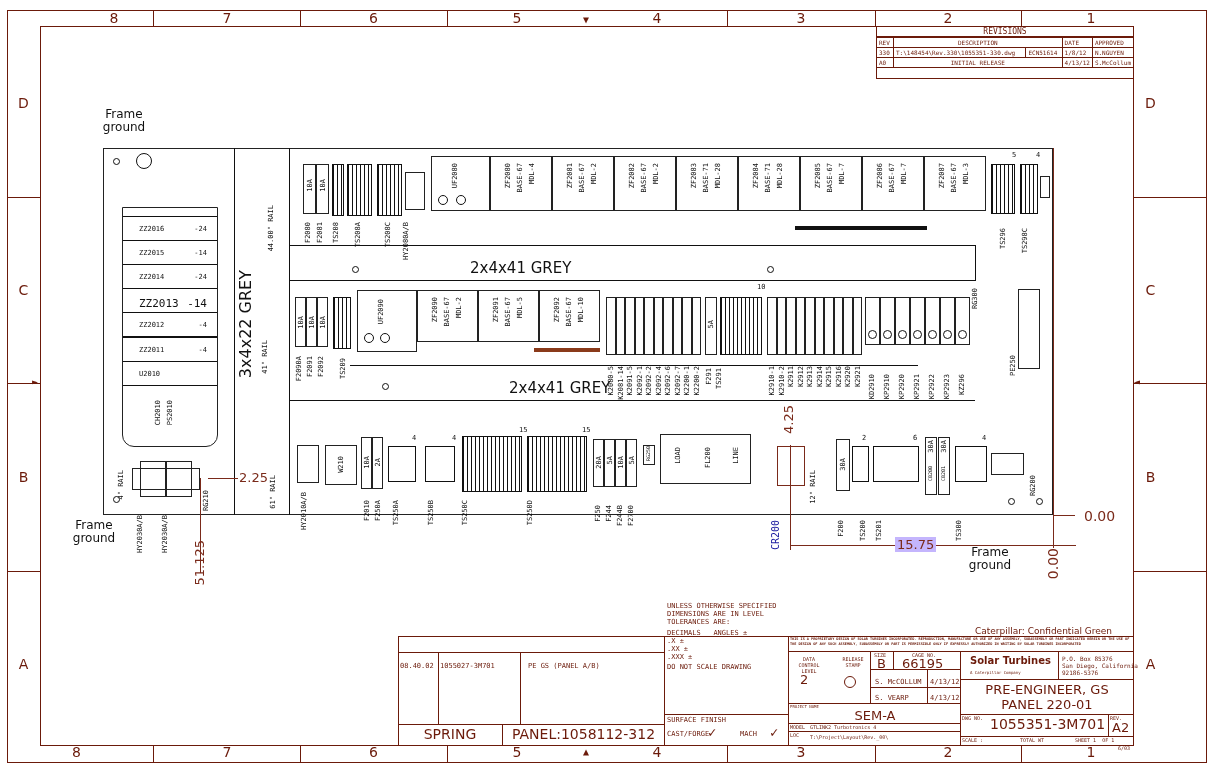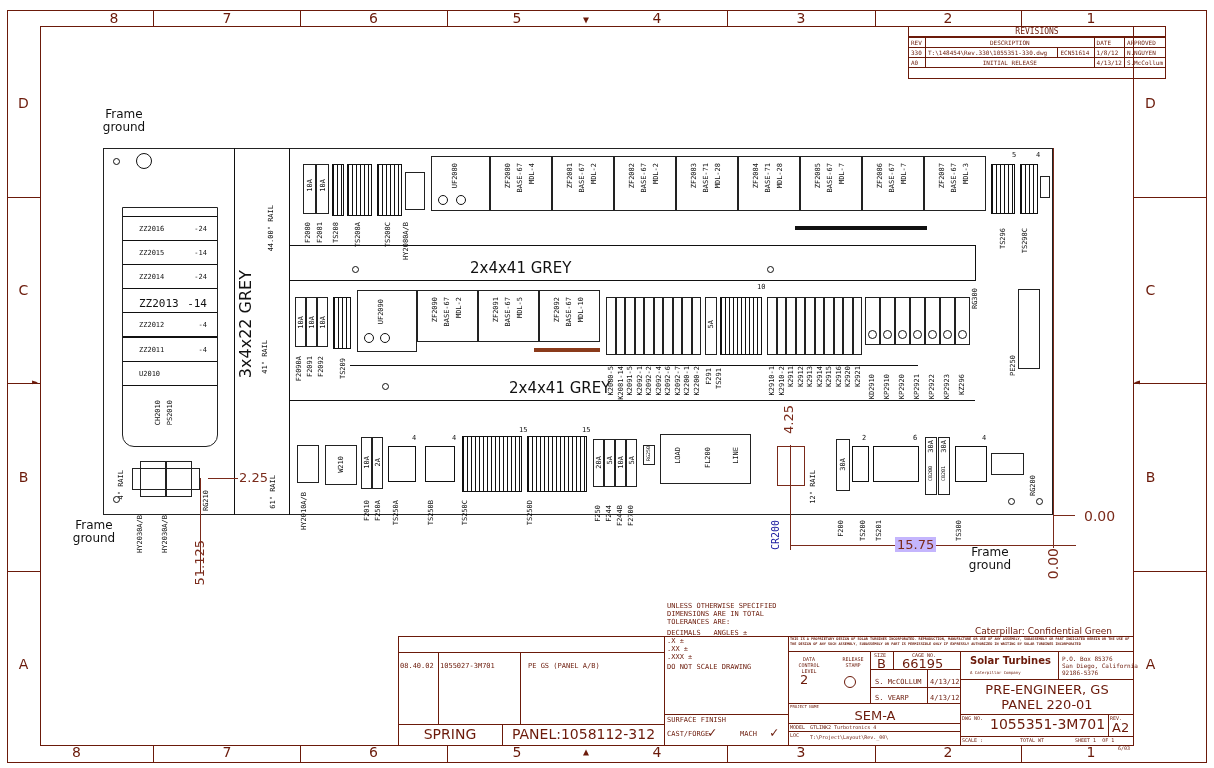--- a/index.html
+++ b/index.html
@@ -74,21 +74,21 @@
   <div class="t zone" style="left:1134px;top:95px;width:33px;">D</div>
   <div class="ln" style="left:1134px;top:197px;width:73px;height:1px;"></div>
   <div class="t zone" style="left:1134px;top:282px;width:33px;">C</div>
   <div class="t" style="left:1134px;top:376px;font-size:10px;color:#6b1a0a;">◄</div>
   <div class="ln" style="left:1134px;top:383px;width:73px;height:1px;"></div>
   <div class="t zone" style="left:1134px;top:469px;width:33px;">B</div>
   <div class="ln" style="left:1134px;top:571px;width:73px;height:1px;"></div>
   <div class="t zone" style="left:1134px;top:656px;width:33px;">A</div>
 </div>
 
-<div class="abs" style="left:908px;top:26px;width:258px;">
+<div class="abs" style="left:876px;top:26px;width:258px;">
   <div class="box" style="position:relative;width:258px;height:11px;text-align:center;font-size:8px;line-height:10px;">REVISIONS</div>
   <table class="rev" style="width:258px;">
     <tbody>
         <tr>
       <td style="width:12px">REV</td>
       <td style="text-align:center" colspan="2">DESCRIPTION</td>
       <td style="width:22px">DATE</td>
       <td style="width:30px">APPROVED</td>
     </tr>
     <tr>
@@ -479,21 +479,21 @@
 <div class="ln" style="left:502px;top:724px;width:1px;height:22px;"></div>
 <div class="ln" style="left:664px;top:636px;width:1px;height:110px;"></div>
 <div class="t" style="left:400px;top:662px;font-size:7px;">08.40.02</div>
 <div class="t" style="left:440px;top:662px;font-size:7px;">1055027-3M701</div>
 <div class="t" style="left:528px;top:662px;font-size:7px;">PE GS (PANEL A/B)</div>
 <div class="t label" style="left:398px;top:726px;width:104px;text-align:center;font-size:14px;color:#6b1a0a;">SPRING</div>
 <div class="t label" style="left:503px;top:726px;width:161px;text-align:center;font-size:14px;color:#6b1a0a;">PANEL:1058112-312</div>
 
 <div class="abs" style="left:667px;top:602px;width:120px;font-size:7px;line-height:8px;color:#6b1a0a;">
   <div>UNLESS OTHERWISE SPECIFIED</div>
-  <div>DIMENSIONS ARE IN TOTAL</div>
+  <div>DIMENSIONS ARE IN LEVEL</div>
   <div>TOLERANCES ARE:</div>
   <div style="margin-top:3px"><span>DECIMALS</span>&nbsp;&nbsp;&nbsp;<span>ANGLES ±</span></div>
   <div>.X ±</div>
   <div>.XX ±</div>
   <div>.XXX ±</div>
   <div style="margin-top:2px">DO NOT SCALE DRAWING</div>
 </div>
 <div class="ln" style="left:664px;top:714px;width:124px;height:1px;"></div>
 <div class="t" style="left:667px;top:716px;font-size:7px;">SURFACE FINISH</div>
 <div class="t" style="left:667px;top:730px;font-size:7px;">CAST/FORGE</div>

